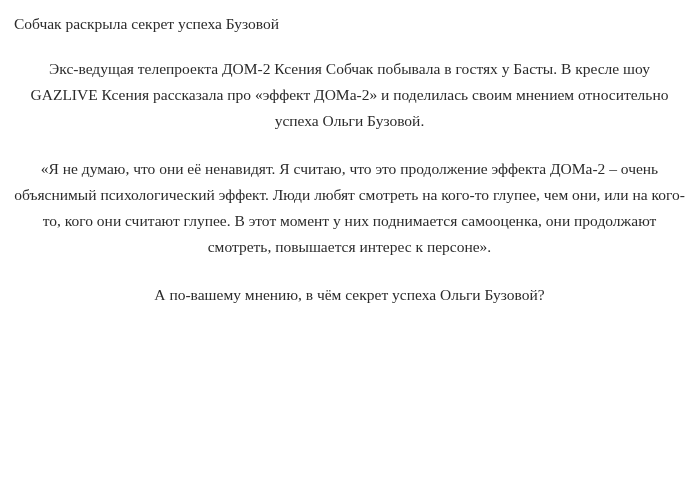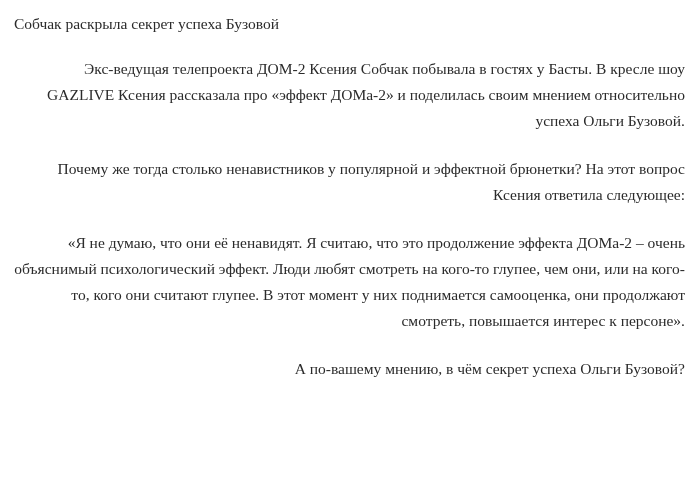--- a/index.html
+++ b/index.html
@@ -24,29 +24,28 @@
     line-height: 20px;
     color: #2b2b2b;
     margin: 0 0 22px 0;
     font-weight: normal;
   }
   .para {
     font-size: 15.5px;
     line-height: 26px;
     margin: 0 0 22px 0;
     color: #2b2b2b;
-    text-align: right;
+    text-align: center;
   }
   .para:last-child {
     margin-bottom: 0;
     font-family: Liberation Serif, serif;
   }
 </style>
 </head>
 <body>
 
 <div class="article">
   <h1 class="title">Собчак раскрыла секрет успеха Бузовой</h1>
   <p class="para">Экс-ведущая телепроекта ДОМ-2 Ксения Собчак побывала в гостях у Басты. В кресле шоу GAZLIVE Ксения рассказала про «эффект ДОМа-2» и поделилась своим мнением относительно успеха Ольги Бузовой.</p>
-  <p class="para">Почему же тогда столько ненавистников у популярной и эффектной брюнетки? На этот вопрос Ксения ответила следующее:</p>
   <p class="para">«Я не думаю, что они её ненавидят. Я считаю, что это продолжение эффекта ДОМа-2 – очень объяснимый психологический эффект. Люди любят смотреть на кого-то глупее, чем они, или на кого-то, кого они считают глупее. В этот момент у них поднимается самооценка, они продолжают смотреть, повышается интерес к персоне».</p>
   <p class="para">А по-вашему мнению, в чём секрет успеха Ольги Бузовой?</p>
 </div>
 
 </body></html>

